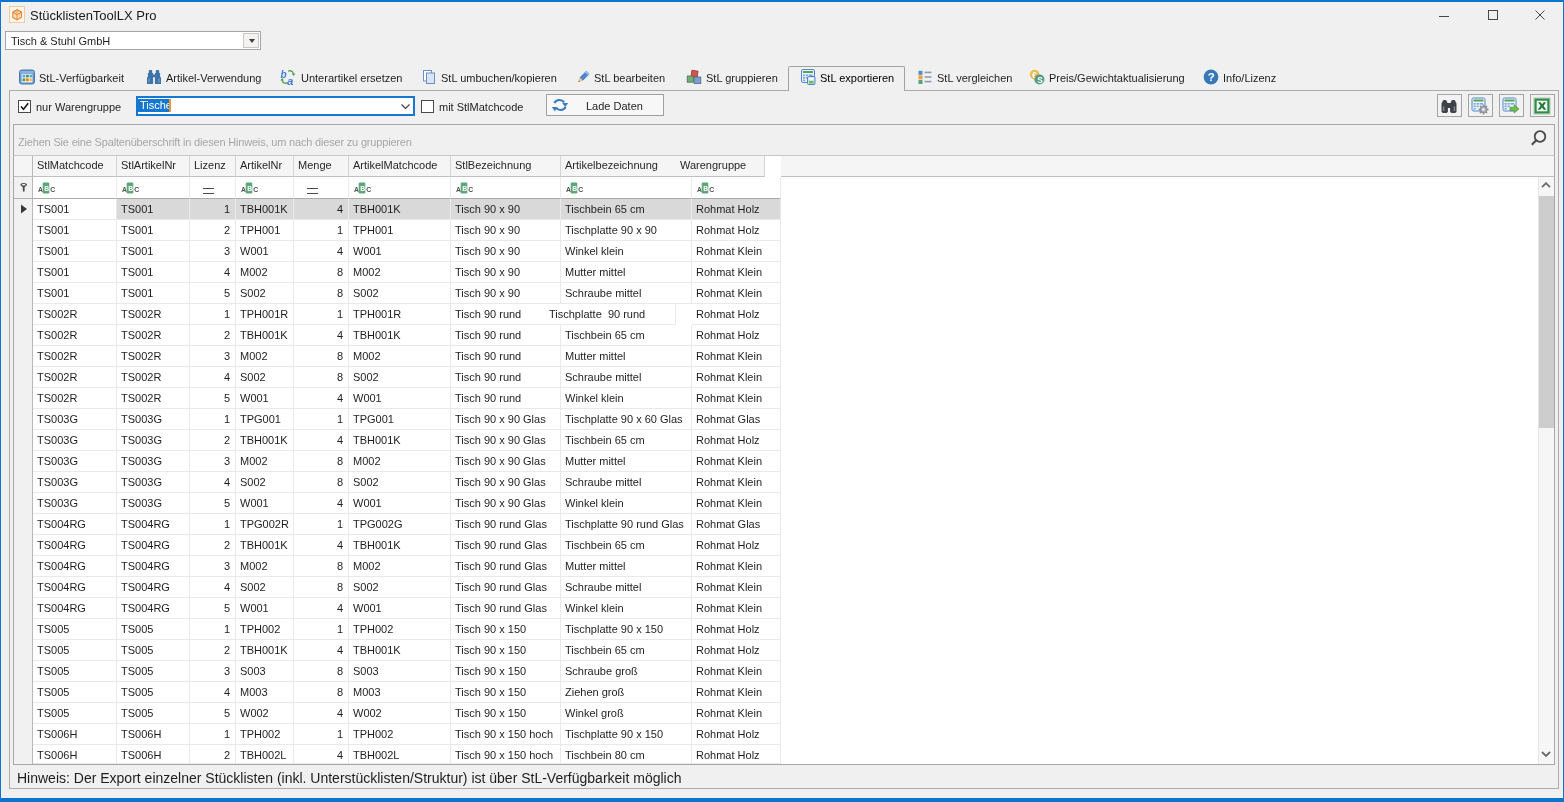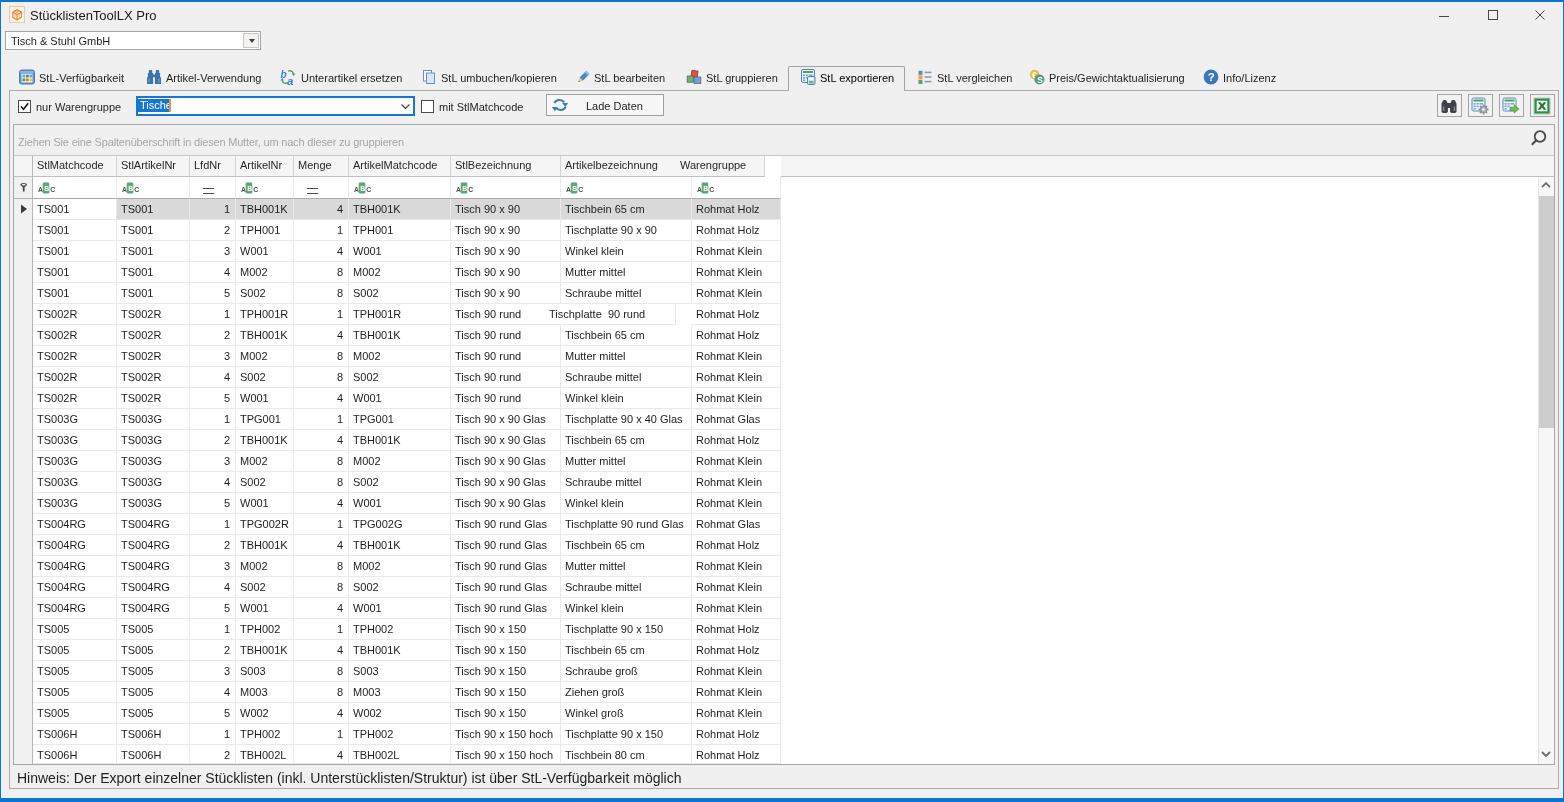--- a/index.html
+++ b/index.html
@@ -275,31 +275,31 @@
 <div class="tbtn" style="left:1530px">
     <svg width="18" height="18" viewBox="0 0 18 18" xmlns="http://www.w3.org/2000/svg">
       <rect x="1" y="1" width="16" height="16" fill="#fbfdfb" stroke="#9ab89f" stroke-width="0.8"></rect>
       <rect x="2.6" y="2.6" width="12.8" height="12.8" fill="none" stroke="#2e8b46" stroke-width="2.2"></rect>
       <rect x="4.4" y="4.4" width="9.2" height="9.2" fill="#f4faf4"></rect>
       <path d="M5 5.2h2.7l1.4 2.1 1.5-2.1h2.5L10.5 8.9l3 3.9h-2.7L9 10.4l-1.9 2.4H4.6l3.1-4z" fill="#1f7a35"></path>
     </svg>
   </div>
 <div id="grid"></div>
 <div id="grouprow"></div>
-<span class="t" style="left:18px;top:136px;color:#a6a6a6;letter-spacing:-0.18px">Ziehen Sie eine Spaltenüberschrift in diesen Mutter, um nach dieser zu gruppieren</span>
+<span class="t" style="left:18px;top:136px;color:#a6a6a6;letter-spacing:-0.18px">Ziehen Sie eine Spaltenüberschrift in diesen Hinweis, um nach dieser zu gruppieren</span>
 <span class="a" style="left:1527px;top:128px">
     <svg width="22" height="22" viewBox="0 0 22 22" xmlns="http://www.w3.org/2000/svg">
       <circle cx="13" cy="8.5" r="5.3" stroke="#4a4a4a" stroke-width="1.8" fill="none"></circle>
       <path d="M9.5 12 L4.8 16.7" stroke="#4a4a4a" stroke-width="2.1"></path>
     </svg>
   </span>
 <span class="hc" style="left:14px;width:19px;border-right-color:#b8b8b8"></span>
 <span class="hc" style="left:33px;width:84px">StlMatchcode</span>
 <span class="hc" style="left:117px;width:73px">StlArtikelNr</span>
-<span class="hc" style="left:190px;width:46px">LfdNr</span>
+<span class="hc" style="left:190px;width:46px">Lizenz</span>
 <span class="hc" style="left:236px;width:58px">ArtikelNr</span>
 <span class="hc" style="left:294px;width:55px">Menge</span>
 <span class="hc" style="left:349px;width:102px">ArtikelMatchcode</span>
 <span class="hc" style="left:451px;width:110px">StlBezeichnung</span>
 <span class="hc" style="left:561px;width:131px">Artikelbezeichnung</span>
 <span class="hc" style="left:676px;width:89px">Warengruppe</span>
 <span class="hc" style="left:781px;width:773px;border-right:none"></span>
 <span class="fc" style="left:33px;width:84px">
     <span class="a" style="left:5px;top:5px">
       <svg width="17" height="12" viewBox="0 0 17 12" xmlns="http://www.w3.org/2000/svg">
@@ -498,21 +498,21 @@
     <span class="dc" style="left:659px;width:89px;height:21px">Rohmat Klein</span>
   </div>
 <div class="row" style="top:409px;height:21px">
     <span class="dc" style="left:0px;width:84px;height:21px">TS003G</span>
     <span class="dc" style="left:84px;width:73px;height:21px">TS003G</span>
     <span class="dc num" style="left:157px;width:46px;height:21px">1</span>
     <span class="dc" style="left:203px;width:58px;height:21px">TPG001</span>
     <span class="dc num" style="left:261px;width:55px;height:21px">1</span>
     <span class="dc" style="left:316px;width:102px;height:21px">TPG001</span>
     <span class="dc" style="left:418px;width:110px;height:21px">Tisch 90 x 90 Glas</span>
-    <span class="dc" style="left:528px;width:131px;height:21px">Tischplatte 90 x 40 Glas</span>
+    <span class="dc" style="left:528px;width:131px;height:21px">Tischplatte 90 x 60 Glas</span>
     <span class="dc" style="left:659px;width:89px;height:21px">Rohmat Glas</span>
   </div>
 <div class="row" style="top:430px;height:21px">
     <span class="dc" style="left:0px;width:84px;height:21px">TS003G</span>
     <span class="dc" style="left:84px;width:73px;height:21px">TS003G</span>
     <span class="dc num" style="left:157px;width:46px;height:21px">2</span>
     <span class="dc" style="left:203px;width:58px;height:21px">TBH001K</span>
     <span class="dc num" style="left:261px;width:55px;height:21px">4</span>
     <span class="dc" style="left:316px;width:102px;height:21px">TBH001K</span>
     <span class="dc" style="left:418px;width:110px;height:21px">Tisch 90 x 90 Glas</span>

